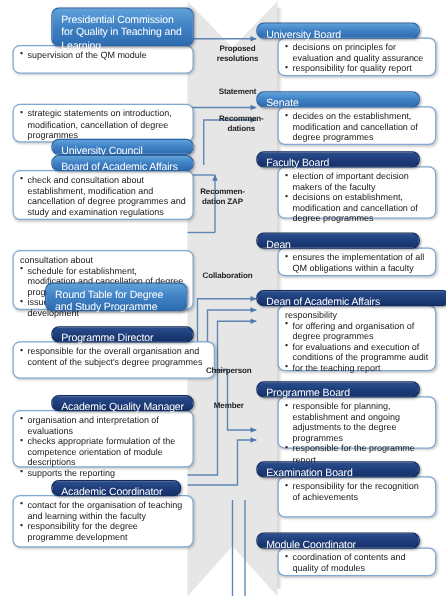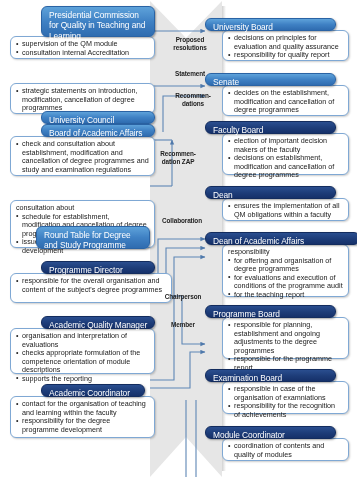--- a/index.html
+++ b/index.html
@@ -156,21 +156,20 @@
   <div class="clabel" style="left:152px;top:150px;width:52px;">Recommen-<br>dation ZAP</div>
   <div class="clabel" style="left:150px;top:217px;width:64px;">Collaboration</div>
   <div class="clabel" style="left:152px;top:293px;width:62px;">Chairperson</div>
   <div class="clabel" style="left:152px;top:321px;width:62px;">Member</div>
 
   <div class="node">
     <div class="hdr light" style="left:41px;top:6px;width:114px;height:31px;">Presidential Commission for Quality in Teaching and Learning</div>
     <div class="body" style="left:10px;top:36px;width:145px;height:23px;">
       <ul>
         <li>supervision of the QM module</li>
-        <li>consultation internal Accreditation</li>
       </ul>
     </div>
   </div>
 
   <div class="node">
     <div class="hdr light" style="left:41px;top:71px;width:114px;height:13px;margin-top:40px;">University Council</div>
     <div class="body" style="left:10px;top:83px;width:145px;height:31px;">
       <ul>
         <li>strategic statements on introduction, modification, cancellation of degree programmes</li>
       </ul>
@@ -284,21 +283,20 @@
         <li>responsible for planning, establishment and ongoing adjustments to the degree programmes</li>
         <li>responsible for the programme report</li>
       </ul>
     </div>
   </div>
 
   <div class="node">
     <div class="hdr dark" style="left:205px;top:369px;width:131px;height:13px;">Examination Board</div>
     <div class="body" style="left:222px;top:381px;width:127px;height:33px;">
       <ul>
-        <li>responsible in case of the organisation of examniations</li>
         <li>responsibility for the recognition of achievements</li>
       </ul>
     </div>
   </div>
 
   <div class="node">
     <div class="hdr dark" style="left:205px;top:426px;width:131px;height:13px;">Module Coordinator</div>
     <div class="body" style="left:222px;top:438px;width:127px;height:23px;">
       <ul>
         <li>coordination of contents and quality of modules</li>

